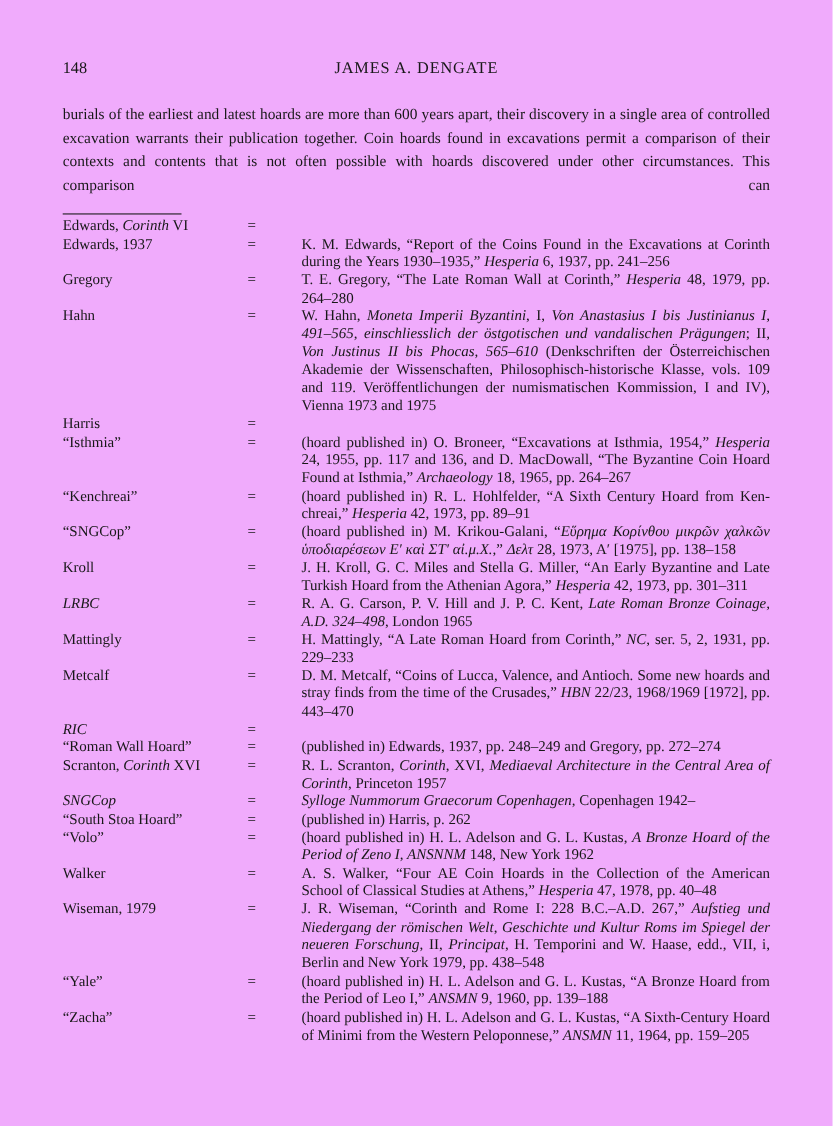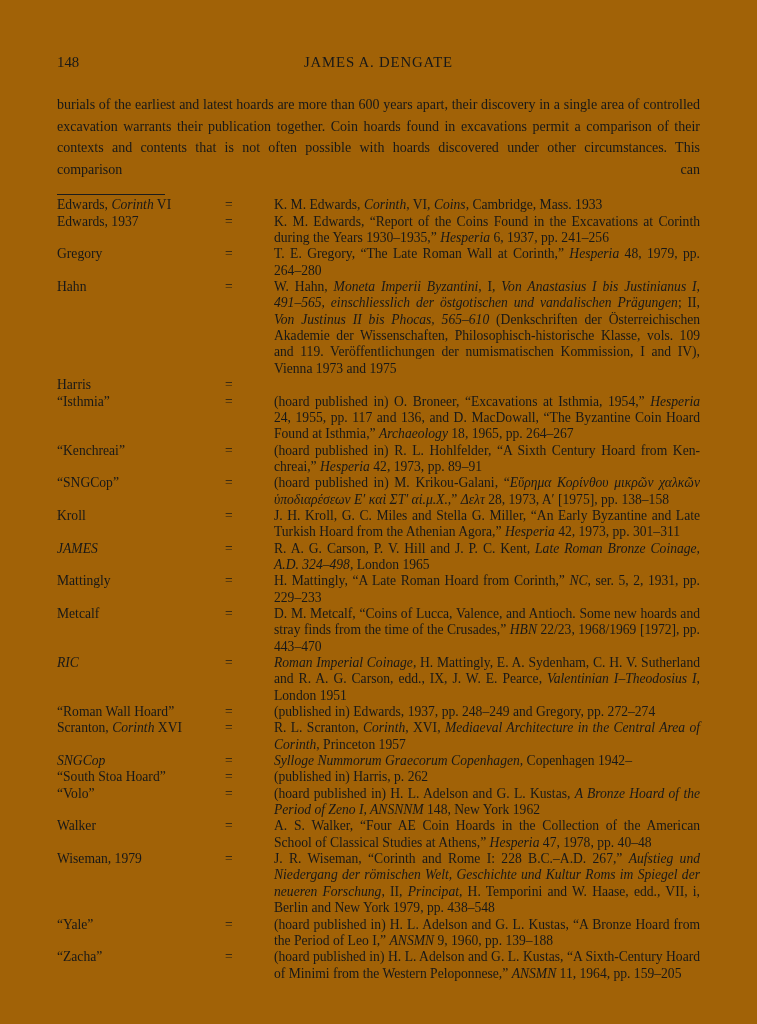--- a/index.html
+++ b/index.html
@@ -5,21 +5,21 @@
   html, body {
     margin: 0;
     padding: 0;
     background: #ffffff;
   }
   .page {
     position: relative;
     width: 757px;
     height: 1024px;
     margin: 0;
-    background: #a16207;
+    background: #f0abfc;
     color: #181818;
     font-family: "Liberation Serif", "DejaVu Serif", serif;
     box-sizing: border-box;
     padding: 54px 57px 0 57px;
     overflow: hidden;
   }
   .pagehead {
     position: relative;
     height: 17px;
     font-size: 14.8px;
@@ -85,21 +85,20 @@
   </header>
 
   <p class="bodypara">burials of the earliest and latest hoards are more than 600 years apart, their discovery in a single area of controlled excavation warrants their publication together. Coin hoards found in excavations permit a comparison of their contexts and contents that is not often possible with hoards discovered under other circumstances. This comparison can</p>
 
   <hr class="sep">
 
   <div class="abbrev" id="abbrev-list">
       <div class="entry">
         <span class="term">Edwards, <i>Corinth</i> VI</span>
         <span class="eq">=</span>
-        <span class="def">K. M. Edwards, <i>Corinth</i>, VI, <i>Coins</i>, Cambridge, Mass. 1933</span>
       </div>
       <div class="entry">
         <span class="term">Edwards, 1937</span>
         <span class="eq">=</span>
         <span class="def">K. M. Edwards, “Report of the Coins Found in the Excavations at Corinth during the Years 1930–1935,” <i>Hesperia</i> 6, 1937, pp. 241–256</span>
       </div>
       <div class="entry">
         <span class="term">Gregory</span>
         <span class="eq">=</span>
         <span class="def">T. E. Gregory, “The Late Roman Wall at Corinth,” <i>Hesperia</i> 48, 1979, pp. 264–280</span>
@@ -127,38 +126,37 @@
         <span class="term">“SNGCop”</span>
         <span class="eq">=</span>
         <span class="def">(hoard published in) M. Krikou-Galani, “<i>Εὕρημα Κορίνθου μικρῶν χαλκῶν ὑποδιαρέσεων Ε′ καὶ ΣΤ′ αἰ.μ.Χ.,</i>” <i>Δελτ</i> 28, 1973, Α′ [1975], pp. 138–158</span>
       </div>
       <div class="entry">
         <span class="term">Kroll</span>
         <span class="eq">=</span>
         <span class="def">J. H. Kroll, G. C. Miles and Stella G. Miller, “An Early Byzantine and Late Turkish Hoard from the Athenian Agora,” <i>Hesperia</i> 42, 1973, pp. 301–311</span>
       </div>
       <div class="entry">
-        <span class="term"><i>JAMES</i></span>
+        <span class="term"><i>LRBC</i></span>
         <span class="eq">=</span>
         <span class="def">R. A. G. Carson, P. V. Hill and J. P. C. Kent, <i>Late Roman Bronze Coinage, A.D. 324–498</i>, London 1965</span>
       </div>
       <div class="entry">
         <span class="term">Mattingly</span>
         <span class="eq">=</span>
         <span class="def">H. Mattingly, “A Late Roman Hoard from Corinth,” <i>NC</i>, ser. 5, 2, 1931, pp. 229–233</span>
       </div>
       <div class="entry">
         <span class="term">Metcalf</span>
         <span class="eq">=</span>
         <span class="def">D. M. Metcalf, “Coins of Lucca, Valence, and Antioch. Some new hoards and stray finds from the time of the Crusades,” <i>HBN</i> 22/23, 1968/1969 [1972], pp. 443–470</span>
       </div>
       <div class="entry">
         <span class="term"><i>RIC</i></span>
         <span class="eq">=</span>
-        <span class="def"><i>Roman Imperial Coinage</i>, H. Mattingly, E. A. Sydenham, C. H. V. Sutherland and R. A. G. Carson, edd., IX, J. W. E. Pearce, <i>Valentinian I–Theodosius I</i>, London 1951</span>
       </div>
       <div class="entry">
         <span class="term">“Roman Wall Hoard”</span>
         <span class="eq">=</span>
         <span class="def">(published in) Edwards, 1937, pp. 248–249 and Gregory, pp. 272–274</span>
       </div>
       <div class="entry">
         <span class="term">Scranton, <i>Corinth</i> XVI</span>
         <span class="eq">=</span>
         <span class="def">R. L. Scranton, <i>Corinth</i>, XVI, <i>Mediaeval Architecture in the Central Area of Cor­inth</i>, Princeton 1957</span>

